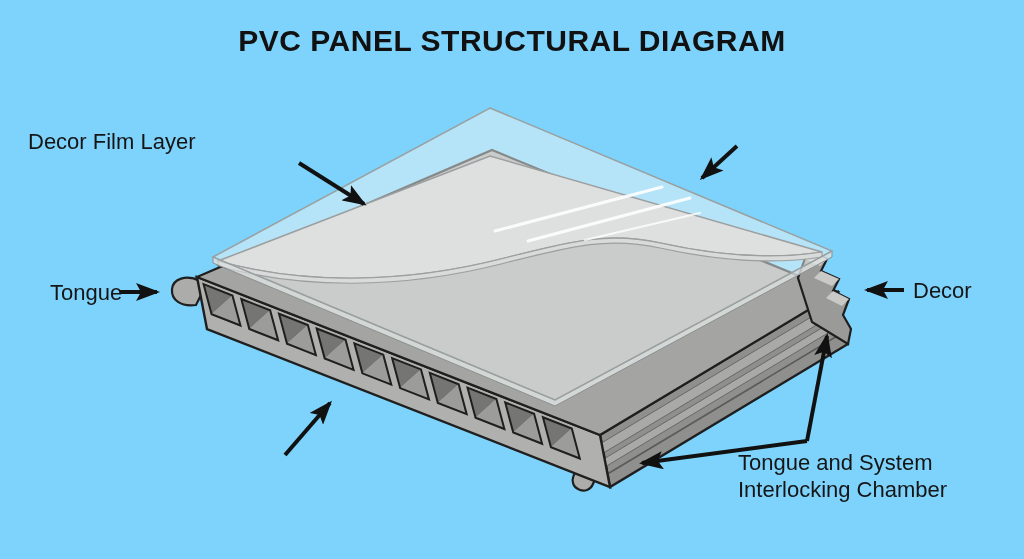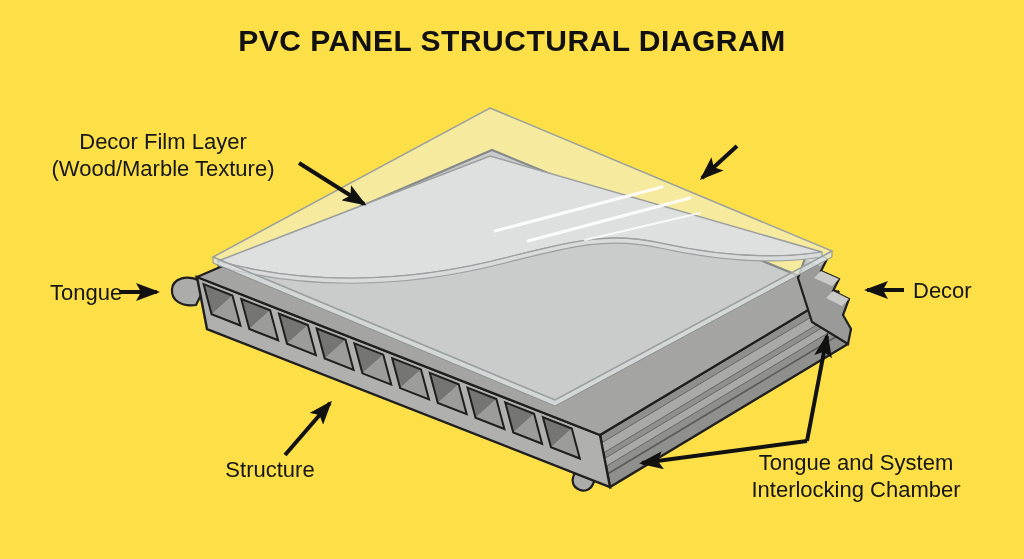--- a/index.html
+++ b/index.html
@@ -1,28 +1,28 @@
 <!DOCTYPE html>
 <html><head>
 <meta charset="utf-8">
 <style>
   html,body{margin:0;padding:0;background:#ffffff;}
   .stage{
-    position:relative;width:1024px;height:559px;background:#fde047;overflow:hidden;
+    position:relative;width:1024px;height:559px;background:#7dd3fc;overflow:hidden;
     font-family:"Liberation Sans","DejaVu Sans",sans-serif;
   }
   .title{
     position:absolute;left:0;top:24px;width:1024px;text-align:center;
     font-size:30px;font-weight:bold;letter-spacing:0.5px;color:#111;margin:0;
   }
   .lbl{
     position:absolute;font-size:22px;line-height:1.24;color:#151515;white-space:nowrap;
   }
   .lbl span{display:block;}
-  .center{text-align:center;}
+  .center{}
   svg{position:absolute;left:0;top:0;}
 </style>
 </head>
 <body>
 
 <div class="stage">
 
   <h1 class="title">PVC PANEL STRUCTURAL DIAGRAM</h1>
 
   <svg width="1024" height="559" viewBox="0 0 1024 559">
@@ -103,30 +103,28 @@
       <line x1="120" y1="292" x2="157" y2="292" marker-end="url(#ah)"></line>
       <line x1="904" y1="290" x2="867" y2="290" marker-end="url(#ah)"></line>
       <line x1="285" y1="455" x2="330" y2="403" marker-end="url(#ah)"></line>
       <path d="M807,441 L827,336" marker-end="url(#ah)"></path>
       <path d="M807,441 L642,463" marker-end="url(#ah)"></path>
     </g>
   </svg>
 
   <div class="lbl center" style="left:28px;top:128px;width:270px;">
     <span>Decor Film Layer</span>
-    <span>(Wood/Marble Texture)</span>
   </div>
 
 
   <div class="lbl" style="left:33px;top:279px;margin-left:17px;">Tongue</div>
 
   <div class="lbl" style="left:913px;top:277px;">Decor</div>
 
   <div class="lbl center" style="left:155px;top:456px;width:230px;">
-    <span>Structure</span>
   </div>
 
   <div class="lbl center" style="left:738px;top:449px;width:236px;">
     <span>Tongue and System</span>
     <span>Interlocking Chamber</span>
   </div>
 
 </div>
 
 </body></html>

